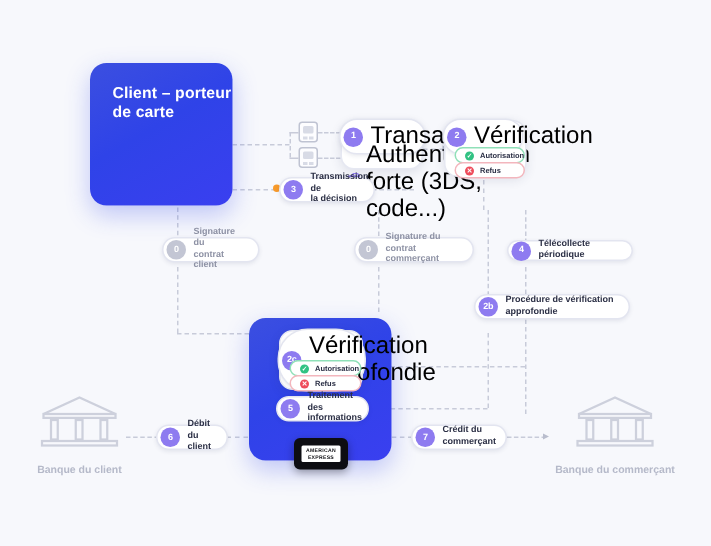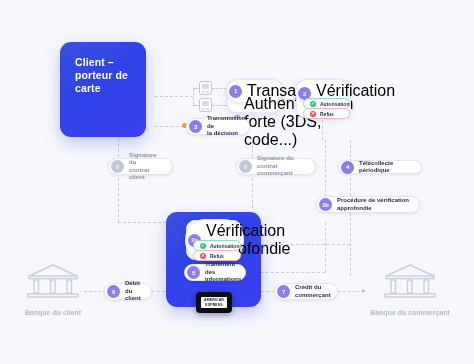--- a/index.html
+++ b/index.html
@@ -156,21 +156,21 @@
   <div class="arrowhead left" style="left:243px;top:242px;"></div>
 
   <div class="ln h" style="left:84px;top:291px;width:22px;"></div>
   <div class="ln h" style="left:151px;top:291px;width:20px;"></div>
   <div class="arrowhead" style="left:169px;top:289px;"></div>
 
   <div class="ln h" style="left:245px;top:291px;width:30px;"></div>
   <div class="ln h" style="left:338px;top:291px;width:26px;"></div>
   <div class="arrowhead" style="left:362px;top:289px;"></div>
 
-  <div class="card" style="left:60px;top:42px;width:86px;height:95px;">
+  <div class="card" style="left:60px;top:42px;width:95px;height:95px;">
     <div class="title">Client –
 porteur de carte</div>
   </div>
 
 
   <div class="devicon" style="left:199px;top:81px;width:13px;height:14px;">
     <div class="scr"></div>
       <div class="kp"></div>
       <div class="kp2"></div>
   </div>
@@ -188,21 +188,21 @@
     <div style="position:absolute;left:3px;top:14px;display:flex;align-items:center;">
       <span style="flex:0 0 auto;width:7px;height:9px;border:1px solid #8e7bf0;border-radius:1.5px;margin-right:4px;position:relative;">
         <span style="position:absolute;left:1.5px;top:-3px;width:4px;height:4px;border:1px solid #8e7bf0;border-bottom:none;border-radius:3px 3px 0 0;"></span>
       </span>
       <span class="ptxt">Authentification
 forte (3DS, code...)</span>
     </div>
   </div>
 
   <div class="panel" style="left:296px;top:80px;width:55px;height:38px;">
-    <div class="headpill" style="position:absolute;left:-2px;top:-2px;width:54px;align-items:flex-end;">
+    <div class="headpill" style="position:absolute;left:-2px;top:-2px;width:54px;">
       <span class="badge">2</span>
       <span class="ptxt">Vérification</span>
     </div>
     <div class="rowpill ok" style="position:absolute;left:4px;top:15px;width:47px;">
       <span class="dotc ok">✓</span>
       <span class="lbl">Autorisation</span>
     </div>
     <div class="rowpill no" style="position:absolute;left:4px;top:25px;width:47px;">
       <span class="dotc no">✕</span>
       <span class="lbl">Refus</span>

